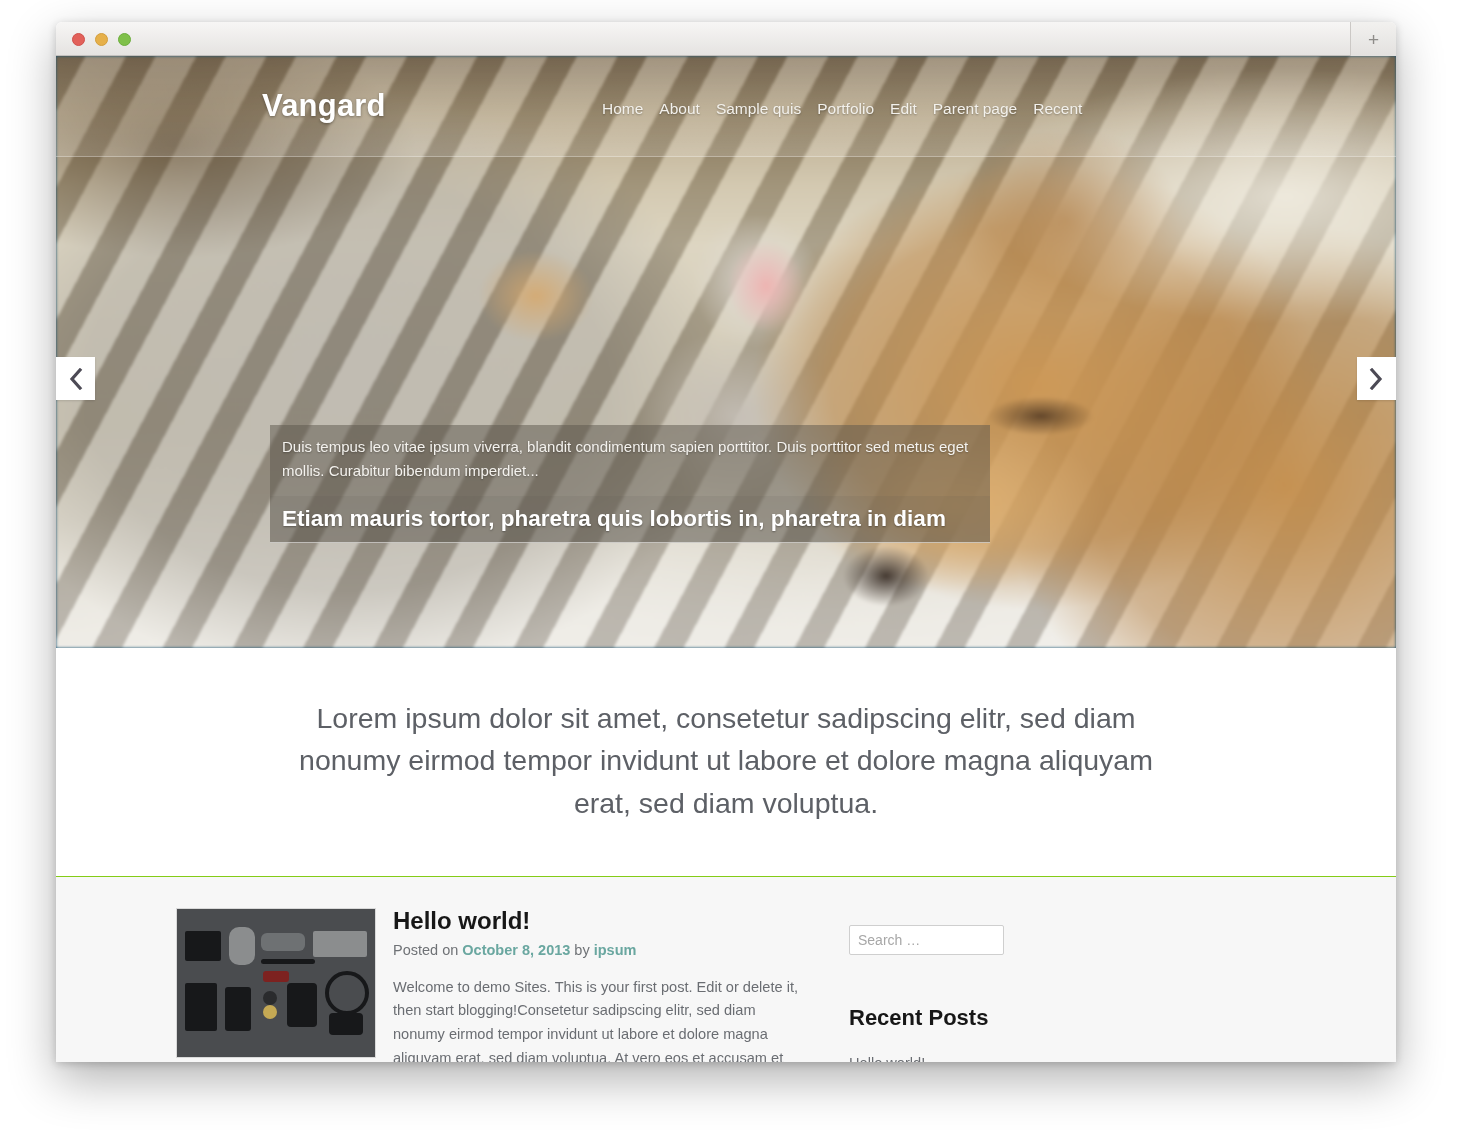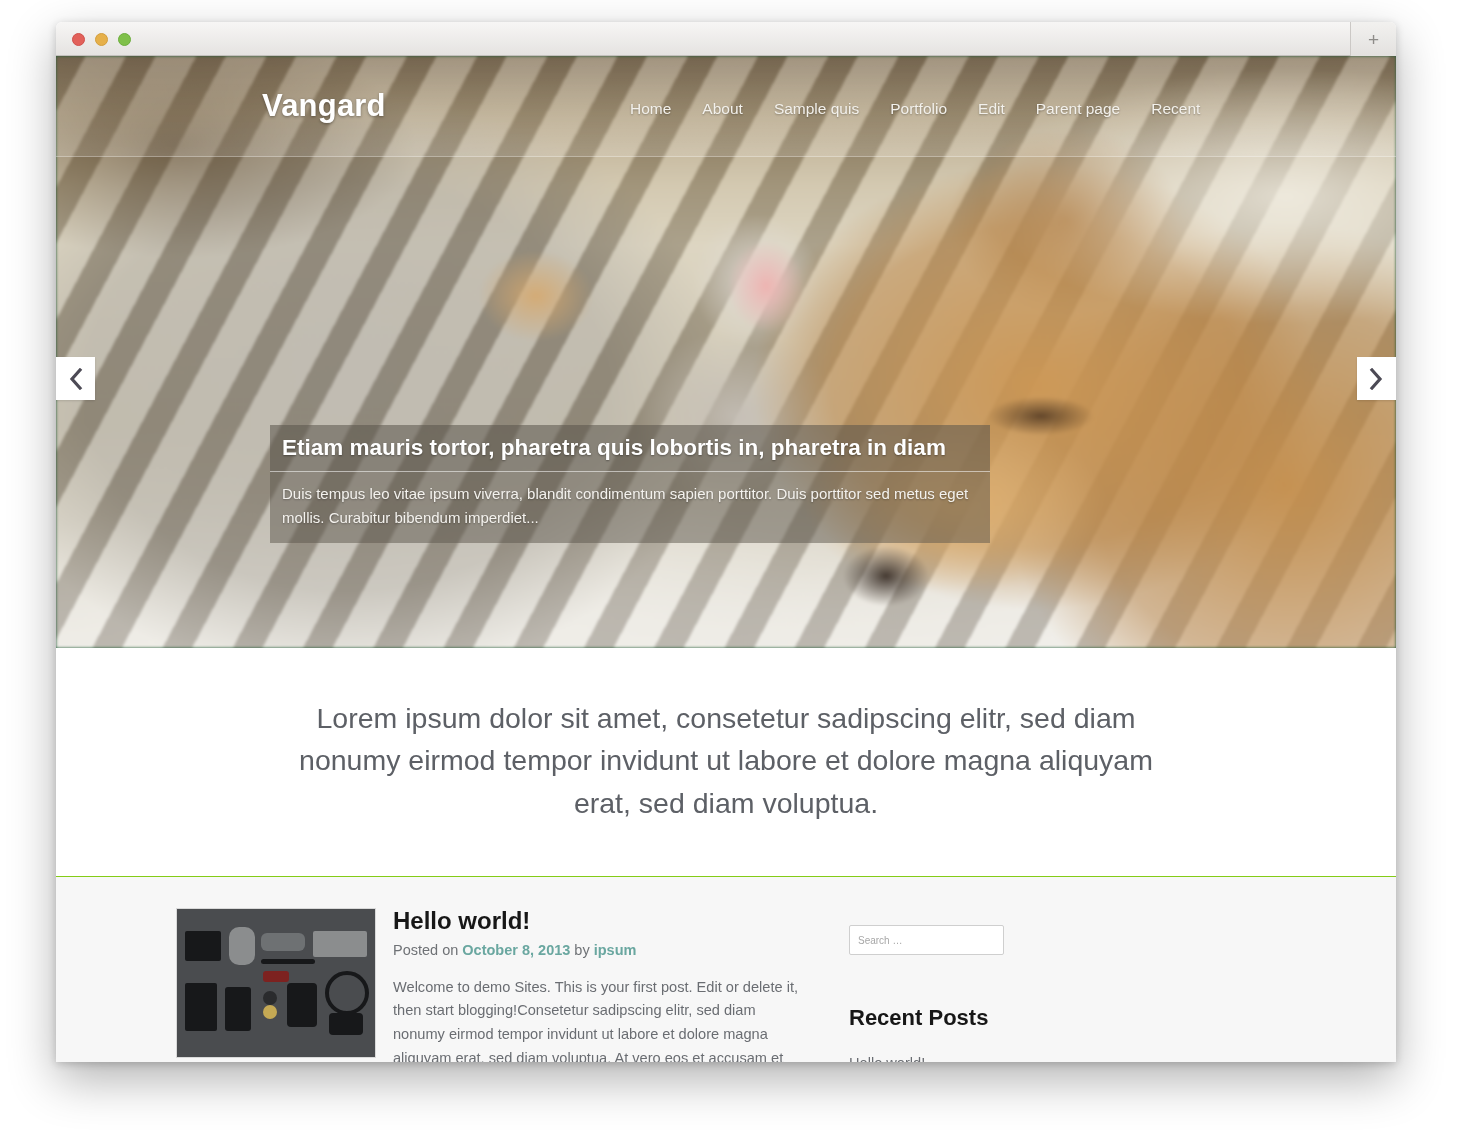--- a/index.html
+++ b/index.html
@@ -45,21 +45,21 @@
     height:1006px;
     background:#ffffff;
     overflow:hidden;
   }
 
   
   #hero{
     position:relative;
     height:592px;
     overflow:hidden;
-    background:#14532d;
+    background:#0c4a6e;
   }
   
   #hero-photo{
     position:absolute; inset:0;
     background:
       
       radial-gradient(ellipse 60px 42px at 830px 520px, rgba(40,28,20,.85) 0%, rgba(40,28,20,0) 72%),
       
       radial-gradient(ellipse 70px 26px at 985px 360px, rgba(60,40,24,.72) 0%, rgba(60,40,24,0) 75%),
       
@@ -109,21 +109,21 @@
   }
   #site-title{
     position:absolute; left:206px;
     color:#ffffff;
     font-size:31px; font-weight:bold;
     letter-spacing:.2px;
     text-shadow:0 1px 3px rgba(0,0,0,.35);
   }
   #main-nav{
     position:absolute; left:546px; top:44px;
-    display:flex; gap:31px; align-items:center;margin-left:28px;
+    display:flex; gap:16px; align-items:center;
   }
   #main-nav .nav-item{
     color:#f3f1ec; font-size:15.5px;
     text-shadow:0 1px 2px rgba(0,0,0,.30);
     white-space:nowrap;
   }
 
   
   .slider-arrow{
     position:absolute; top:301px;
@@ -235,21 +235,21 @@
 
   #sidebar-column{
     width:320px;
   }
   #search-input{
     width:155px; height:30px;
     border:1px solid #cfcfcf;
     background:#ffffff;
     padding:0 8px;
     font-family:"Liberation Sans", sans-serif;
-    font-size:10px;
+    font-size:14px;
     color:#4a4a4a;
     border-radius:2px;
   }
   #search-input::placeholder{ color:#a7a7a7; }
   #recent-posts-title{
     margin-top:50px;
     color:#171717;
     font-size:22px;
     font-weight:bold;
   }
@@ -300,22 +300,22 @@
           <path d="M12 2 L4 11 L12 20" fill="none" stroke="#4c4a55" stroke-width="3.2" stroke-linecap="square" stroke-linejoin="miter"></path>
         </svg>
       </div>
       <div class="slider-arrow" id="slider-next">
         <svg viewBox="0 0 15 22">
           <path d="M3 2 L11 11 L3 20" fill="none" stroke="#4c4a55" stroke-width="3.2" stroke-linecap="square" stroke-linejoin="miter"></path>
         </svg>
       </div>
 
       <div id="slide-caption">
+        <div id="slide-desc">Duis tempus leo vitae ipsum viverra, blandit condimentum sapien porttitor. Duis porttitor sed metus eget mollis. Curabitur bibendum imperdiet...</div>
         <div id="slide-title">Etiam mauris tortor, pharetra quis lobortis in, pharetra in diam</div>
-        <div id="slide-desc">Duis tempus leo vitae ipsum viverra, blandit condimentum sapien porttitor. Duis porttitor sed metus eget mollis. Curabitur bibendum imperdiet...</div>
       </div>
     </div>
 
     <div id="tagline-band">
       <div id="tagline-text">Lorem ipsum dolor sit amet, consetetur sadipscing elitr, sed diam nonumy eirmod tempor invidunt ut labore et dolore magna aliquyam erat, sed diam voluptua.</div>
     </div>
 
     <div id="content-area">
       <div id="content-inner">
 

